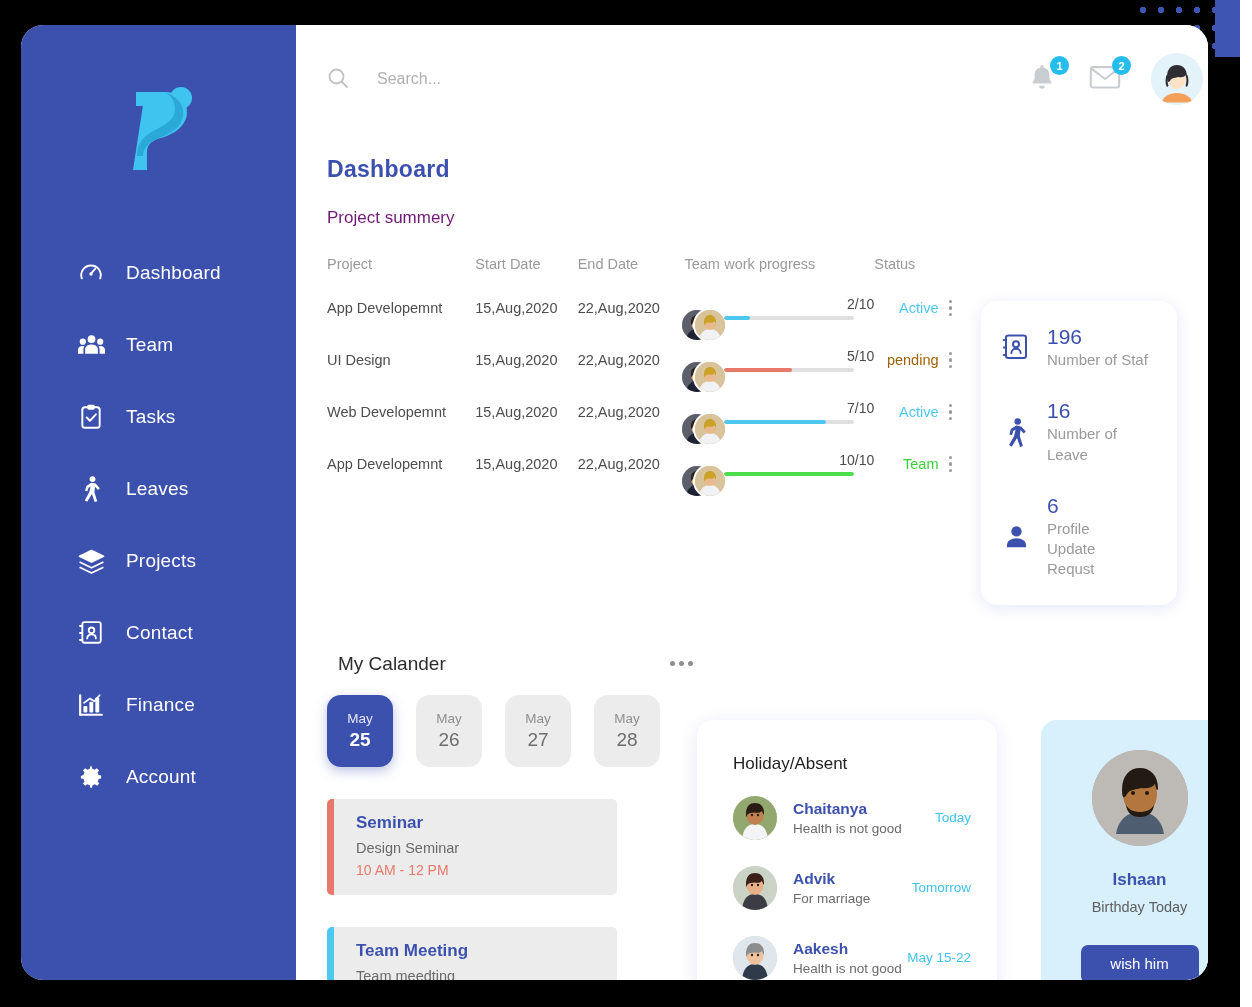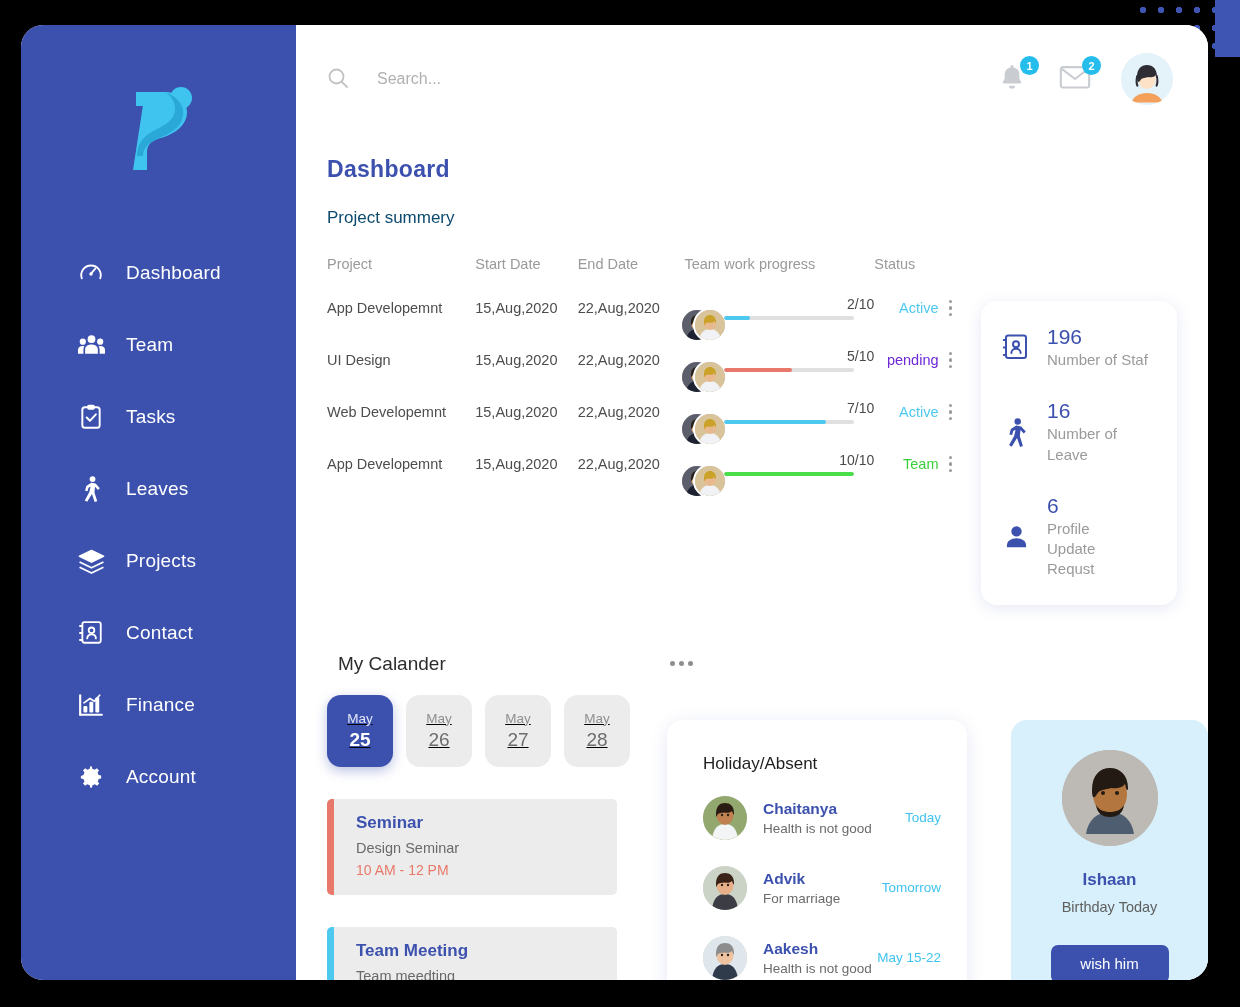--- a/index.html
+++ b/index.html
@@ -105,21 +105,21 @@
   .avatar-top {
     width: 52px; height: 52px; border-radius: 50%;
     background: #e6f4fb; overflow: hidden; position: relative;
     cursor: pointer;
   }
   .page-title {
     color: #3c51ae; font-size: 23px; font-weight: bold;
     padding: 23px 0 0 31px; letter-spacing: .3px;
   }
   .section-sub {
-    color: #0c4a6e; font-size: 17px;
+    color: #701a75; font-size: 17px;
     padding: 25px 16px 0 31px;
   }
   
   .content-row {
     display: flex; align-items: flex-start;
     padding: 0 0 0 0;
   }
   .table-wrap { flex: 0 0 660px; padding: 28px 0 0 31px; }
   table.proj { width: 100%; border-collapse: collapse; }
   table.proj th {
@@ -170,21 +170,21 @@
   
   .cal-head {
     display: flex; align-items: center; gap: 14px;
     padding: 48px 0 0 42px;
   }
   .cal-title { font-size: 19px; color: #2d2d2d; }
   .dots-menu { display: flex; gap: 4px; margin-left: 210px; cursor: pointer; }
   .dots-menu i { width: 5px; height: 5px; border-radius: 50%; background: #8e8e8e; display: block; }
   .lower { display: flex; padding: 0 0 0 31px; align-items: flex-start; }
   .cal-col { flex: 0 0 300px; }
-  .date-tiles { display: flex; gap: 13px; margin-top: 20px; text-decoration: underline; }
+  .date-tiles { display: flex; gap: 23px; margin-top: 20px; }
   .date-tile {
     width: 66px; height: 72px; border-radius: 14px; background: #ececec;
     display: flex; flex-direction: column; align-items: center; justify-content: center;
     cursor: pointer;
   }
   .date-tile .m { font-size: 13.5px; color: #8f8f8f; margin-bottom: 3px; }
   .date-tile .d { font-size: 19px; color: #6d6d6d; }
   .date-tile.sel { background: #3c51ae; box-shadow: 0 4px 12px rgba(60,81,174,.35); }
   .date-tile.sel .m { color: #e3e6f7; }
   .date-tile.sel .d { color: #ffffff; font-weight: bold; }
@@ -455,21 +455,21 @@
      </svg>
    </span>
       </span>
     </td>
     <td class="prog-cell">
       <div class="prog-val">5/10</div>
       <div class="prog-track">
         <div class="prog-fill" style="width:52%;background:#e8796a"></div>
       </div>
     </td>
-    <td class="status-cell" style="color:#6d28d9">pending</td>
+    <td class="status-cell" style="color:#a16207">pending</td>
     <td>
       <span class="kebab">
                       <i></i>
                       <i></i>
                       <i></i>
                     </span>
     </td>
   </tr>
   <tr>
     <td class="proj-name">Web Developemnt</td>

